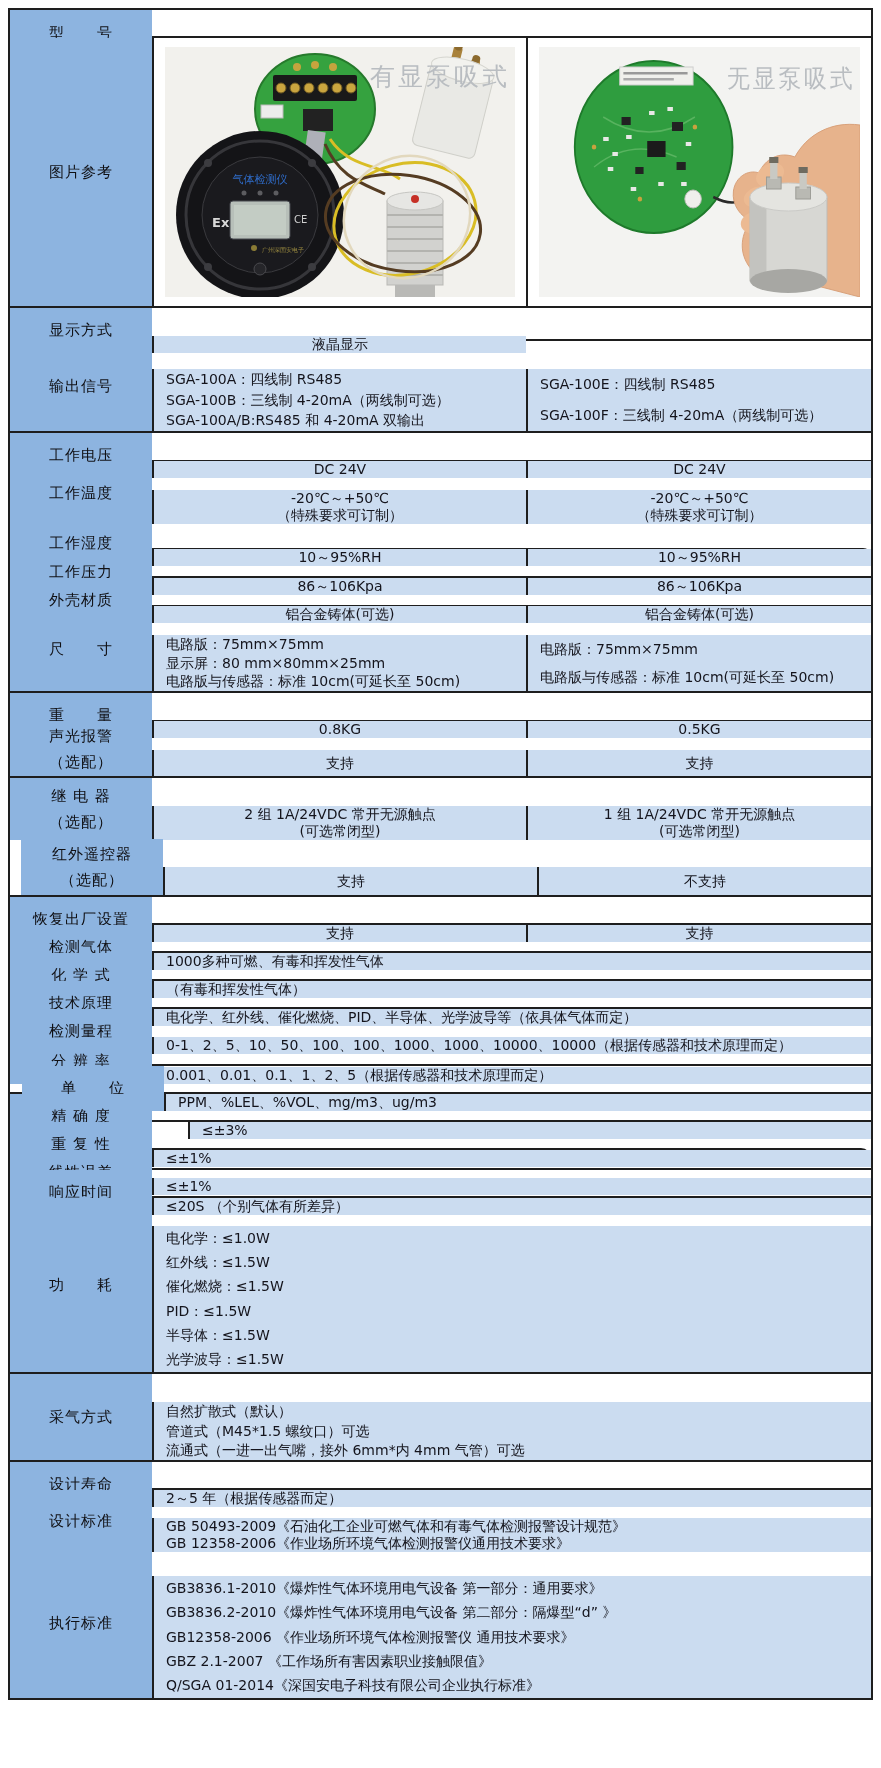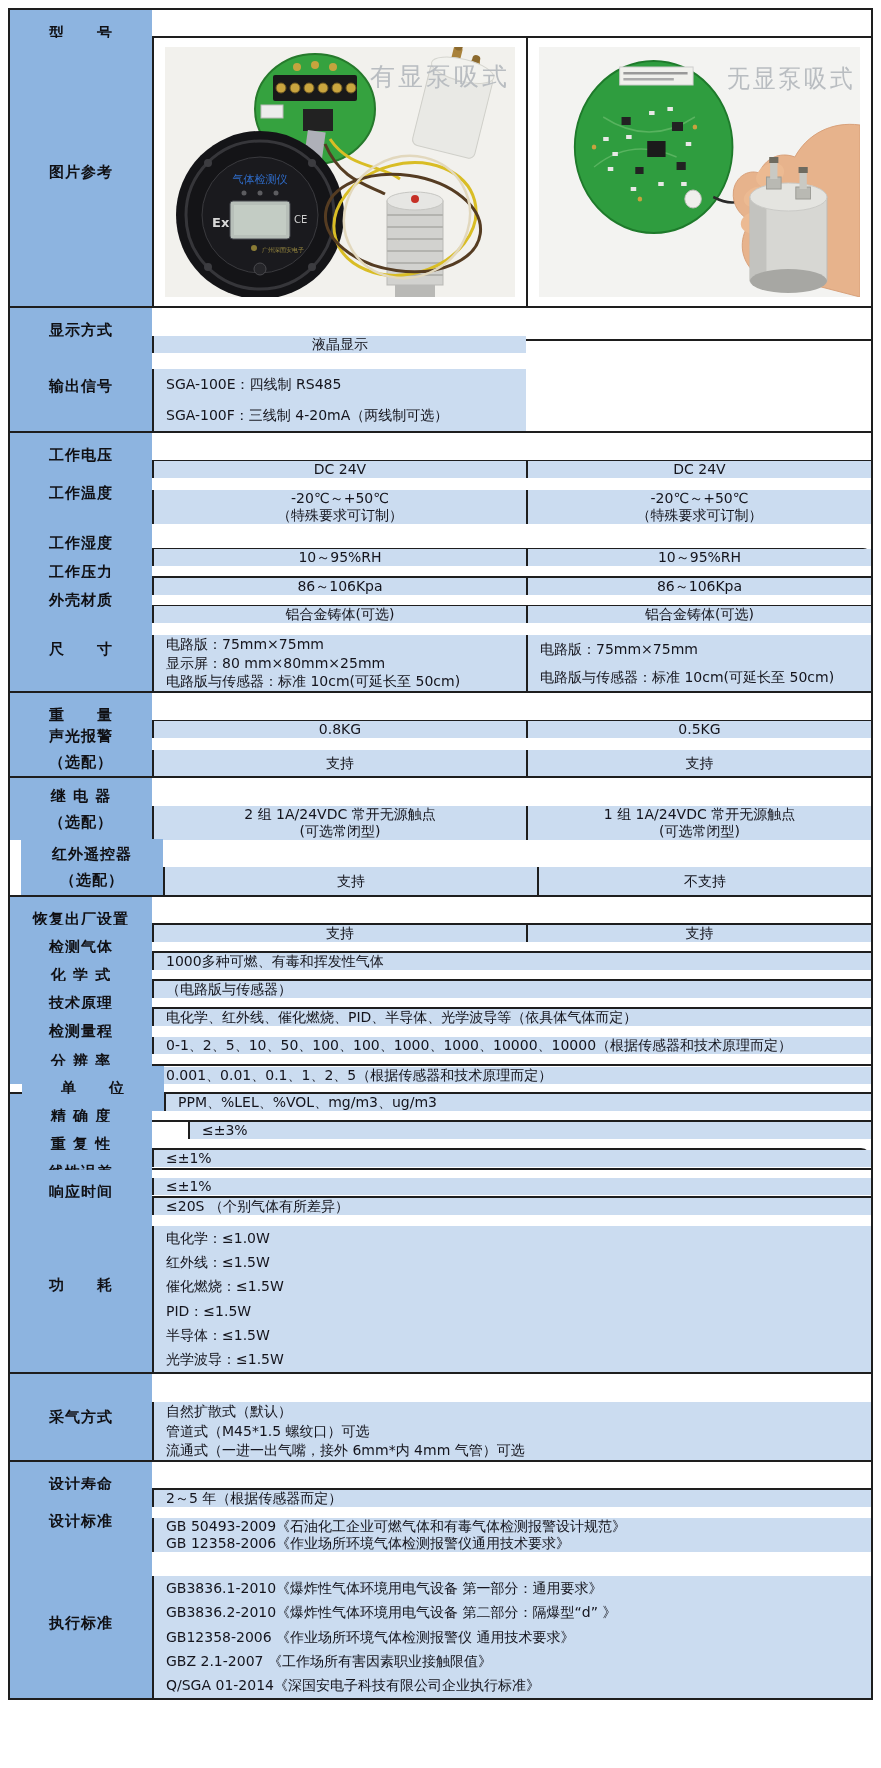--- a/index.html
+++ b/index.html
@@ -5,21 +5,21 @@
   * { box-sizing: border-box; margin: 0; padding: 0; }
   html,body { width:881px; height:1768px; background:#ffffff; overflow:hidden;
     font-family:"DejaVu Sans","Liberation Sans",sans-serif; color:#14141c; }
   .tbl { position:absolute; left:8px; top:8px; width:865px; border:2px solid #1e1e1e; }
   .trow { display:grid; border-top:2px solid #1e1e1e; }
   .trow:first-child { border-top:none; }
   .trow.split { grid-template-columns:142px 374px 1fr; }
   .trow.span  { grid-template-columns:142px 1fr; }
   .cell + .cell { border-left:2px solid #1e1e1e; }
   .lbl { background:#8db4e0; display:flex; flex-direction:column; justify-content:center;
-    align-items:center; text-align:center; font-weight:bold; font-size:15px; color:#101014;
+    align-items:center; text-align:center; font-weight:normal; font-size:15px; color:#101014;
     line-height:1.75; letter-spacing:1px; }
   .cnt { background:#cbdcf0; display:flex; flex-direction:column; justify-content:space-around;
     font-size:14px; line-height:1.2;margin-top:28px; }
   .cnt.center { align-items:center; text-align:center; }
   .cnt.left { align-items:flex-start; text-align:left; padding-left:12px; padding-right:6px; }
   .hdr { height:26px; }
   .hdr .cnt { background:#d9e1ef; font-weight:bold; font-size:15px; letter-spacing:.5px; }
   .photo-row { height:270px; }
   .photo-cell { background:#ffffff; padding:9px 11px; display:flex; }
   .photo { flex:1; position:relative; }
@@ -197,20 +197,25 @@
         <div>显示方式</div>
       </div>
       <div class="cell cnt center">
         <div class="line">液晶显示</div>
       </div>
     </div><div class="trow split" style="height: 92px;">
       <div class="cell lbl">
         <div>输出信号</div>
       </div>
       <div class="cell cnt left">
+        <div class="line">SGA-100A：四线制 RS485</div>
+        <div class="line">SGA-100B：三线制 4-20mA（两线制可选）</div>
+        <div class="line">SGA-100A/B:RS485 和 4-20mA 双输出</div>
+      </div>
+      <div class="cell cnt left">
         <div class="line">SGA-100E：四线制 RS485</div>
         <div class="line">SGA-100F：三线制 4-20mA（两线制可选）</div>
       </div>
     </div><div class="trow split" style="height: 29px;">
       <div class="cell lbl">
         <div>工作电压</div>
       </div>
       <div class="cell cnt center">
         <div class="line">DC 24V</div>
       </div>
@@ -332,21 +337,21 @@
         <div>检测气体</div>
       </div>
       <div class="cell cnt left">
         <div class="line">1000多种可燃、有毒和挥发性气体</div>
       </div>
     </div><div class="trow span" style="height: 28px;">
       <div class="cell lbl">
         <div>化 学 式</div>
       </div>
       <div class="cell cnt left">
-        <div class="line">（电路版与传感器）</div>
+        <div class="line">（有毒和挥发性气体）</div>
       </div>
     </div><div class="trow span" style="height: 28px;">
       <div class="cell lbl">
         <div>技术原理</div>
       </div>
       <div class="cell cnt left">
         <div class="line">电化学、红外线、催化燃烧、PID、半导体、光学波导等（依具体气体而定）</div>
       </div>
     </div><div class="trow span" style="height: 30px;">
       <div class="cell lbl">

